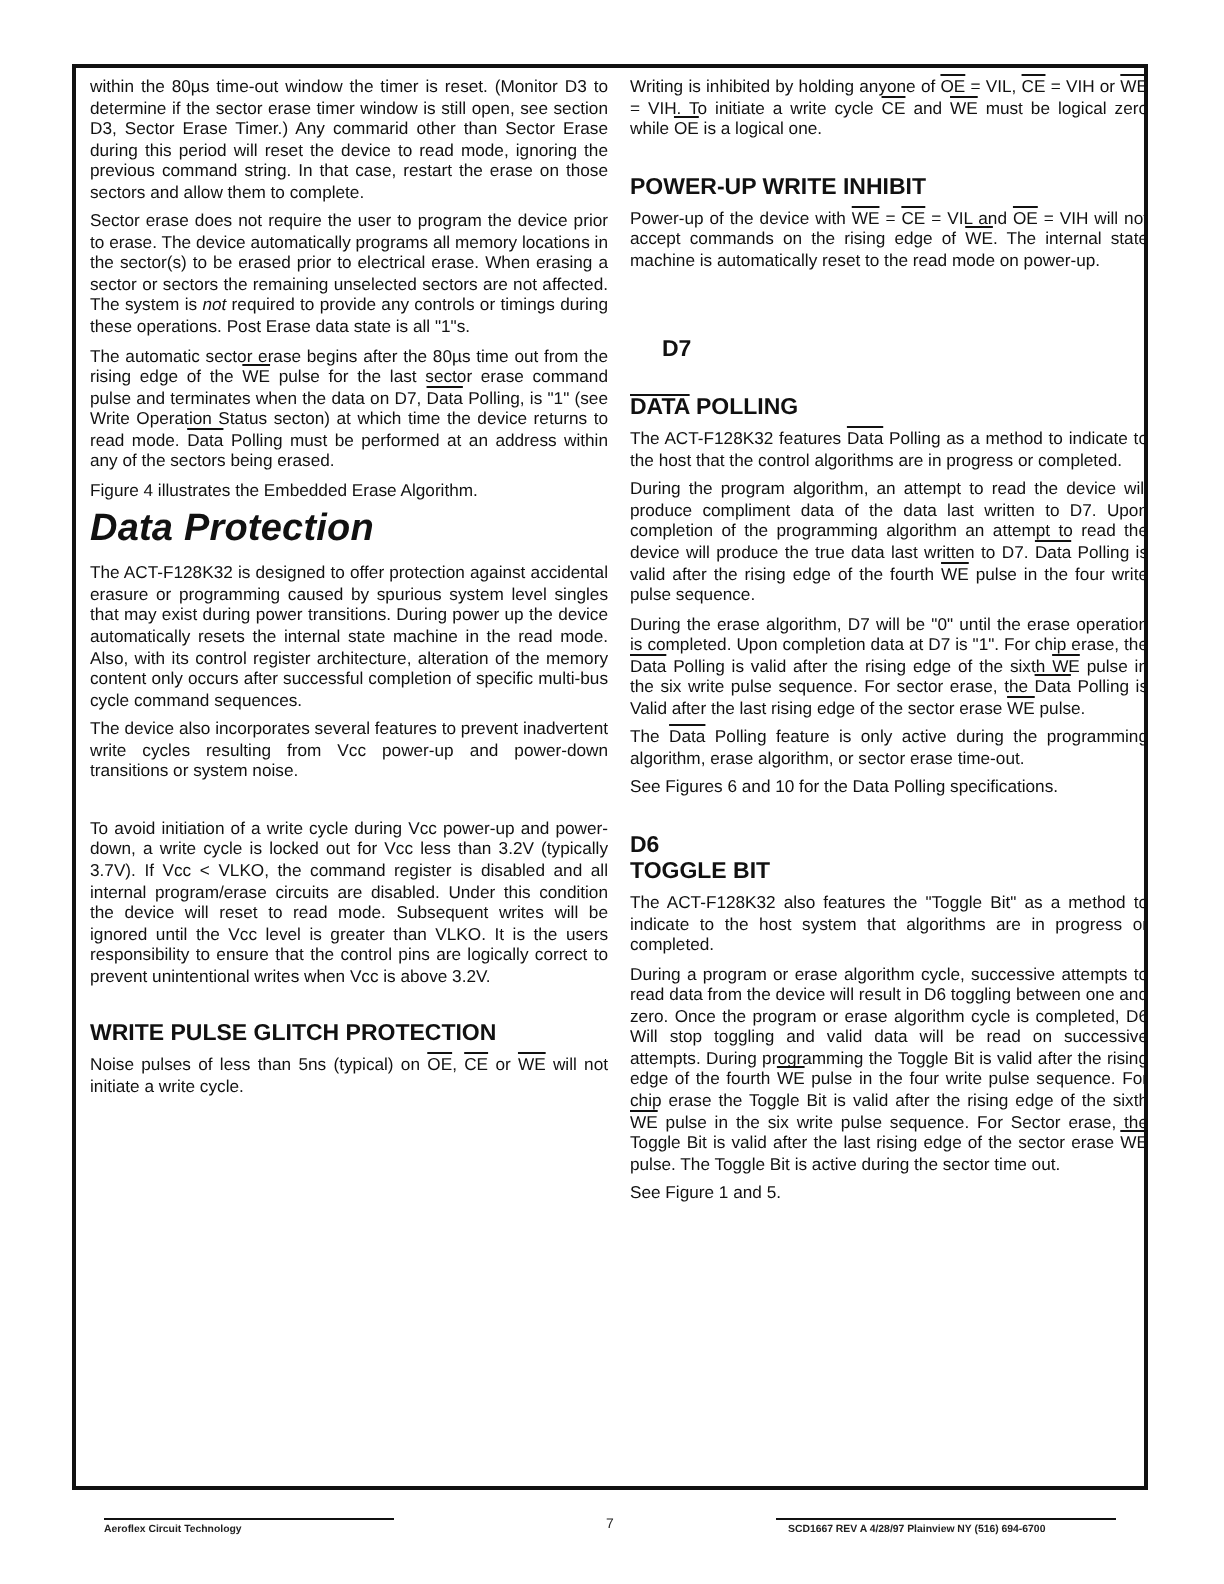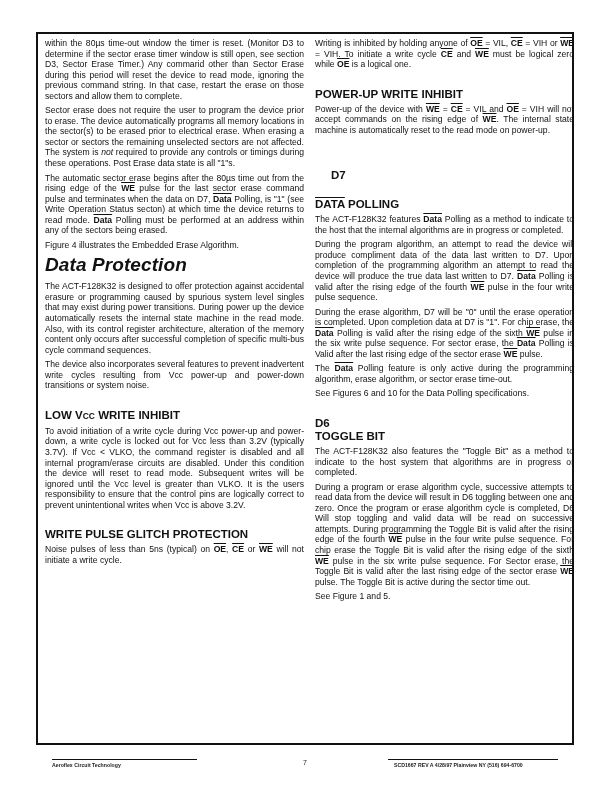--- a/index.html
+++ b/index.html
@@ -7,21 +7,21 @@
          font-family:"Liberation Sans", sans-serif; color:#111; }
   .frame { position:absolute; left:36px; top:32px; width:538px; height:713px;
            border:2.5px solid #111; box-sizing:border-box; }
   .col { position:absolute; top:38px; width:259px; font-size:8.6px; line-height:10.55px; text-align:justify; }
   .col.left { left:45px; }
   .col.right { left:315px; }
   p { margin:0 0 4px 0; }
   .h2 { font-size:19px; font-weight:bold; font-style:italic; margin:4px 0 6px 0; line-height:21px; letter-spacing:0.1px; }
   .h3 { font-size:11.5px; font-weight:bold; margin:0 0 3px 0; line-height:13px; }
   .gap { height:14px; }
-  .ovl { text-decoration:overline;font-weight:bold; }
+  .ovl { text-decoration:overline; }
   .sub { font-size:8.5px; }
   .footer-line { position:absolute; top:759px; height:1px; background:#111; }
   .footer { position:absolute; top:762px; font-size:5.2px; font-weight:bold; color:#222; }
   .pagenum { position:absolute; top:759px; left:303px; font-size:7px; color:#222; }
 </style>
 </head>
 <body>
 
 <div class="frame"></div>
 
@@ -29,39 +29,38 @@
   <p>within the 80µs time-out window the timer is reset. (Monitor D3 to determine if the sector erase timer window is still open, see section D3, Sector Erase Timer.) Any commarid other than Sector Erase during this period will reset the device to read mode, ignoring the previous command string. In that case, restart the erase on those sectors and allow them to complete.</p>
   <p><span>Sector erase does not require the user to program the device prior to erase. The device automatically programs all memory locations in the sector(s) to be erased prior to electrical erase. When erasing a sector or sectors the remaining unselected sectors are not affected. The system is </span><em>not</em><span> required to provide any controls or timings during these operations. Post Erase data state is all "1"s.</span></p>
   <p><span>The automatic sector erase begins after the 80µs time out from the rising edge of the </span><span class="ovl">WE</span><span> pulse for the last sector erase command pulse and terminates when the data on D7, </span><span class="ovl">Data</span><span> Polling, is "1" (see Write Operation Status secton) at which time the device returns to read mode. </span><span class="ovl">Data</span><span> Polling must be performed at an address within any of the sectors being erased.</span></p>
   <p>Figure 4 illustrates the Embedded Erase Algorithm.</p>
 
   <div class="h2">Data Protection</div>
   <p>The ACT-F128K32 is designed to offer protection against accidental erasure or programming caused by spurious system level singles that may exist during power transitions. During power up the device automatically resets the internal state machine in the read mode. Also, with its control register architecture, alteration of the memory content only occurs after successful completion of specific multi-bus cycle command sequences.</p>
   <p>The device also incorporates several features to prevent inadvertent write cycles resulting from Vcc power-up and power-down transitions or system noise.</p>
 
   <div class="gap"></div>
-  <div class="h3"><span>LOW V</span><span class="sub">CC</span><span> WRITE INHIBIT</span></div>
   <p>To avoid initiation of a write cycle during Vcc power-up and power-down, a write cycle is locked out for Vcc less than 3.2V (typically 3.7V). If Vcc &lt; VLKO, the command register is disabled and all internal program/erase circuits are disabled. Under this condition the device will reset to read mode. Subsequent writes will be ignored until the Vcc level is greater than VLKO. It is the users responsibility to ensure that the control pins are logically correct to prevent unintentional writes when Vcc is above 3.2V.</p>
 
   <div class="gap"></div>
   <div class="h3">WRITE PULSE GLITCH PROTECTION</div>
   <p><span>Noise pulses of  less than 5ns (typical) on </span><span class="ovl">OE</span><span>, </span><span class="ovl">CE</span><span> or </span><span class="ovl">WE</span><span> will not initiate a write cycle.</span></p>
 </div>
 
 <div class="col right">
   <p><span>Writing is inhibited by holding anyone of </span><span class="ovl">OE</span><span> = VIL, </span><span class="ovl">CE</span><span> = VIH or </span><span class="ovl">WE</span><span> = VIH. To initiate a write cycle </span><span class="ovl">CE</span><span> and </span><span class="ovl">WE</span><span> must be logical zero while </span><span class="ovl">OE</span><span> is a logical one.</span></p>
 
   <div class="gap"></div>
   <div class="h3">POWER-UP WRITE INHIBIT</div>
   <p><span>Power-up of the device with </span><span class="ovl">WE</span><span> = </span><span class="ovl">CE</span><span> = VIL and </span><span class="ovl">OE</span><span> = VIH will not accept commands on the rising edge of </span><span class="ovl">WE</span><span>. The internal state machine is automatically reset to the read mode on power-up.</span></p>
 
   <div class="gap"></div>
   <div class="h3" style="margin:16px">D7</div>
   <div class="h3"><span class="ovl">DATA</span><span> POLLING</span></div>
-  <p><span>The ACT-F128K32 features </span><span class="ovl">Data</span><span> Polling as a method to indicate to the host that the internal algorithms are in progress or completed.</span></p>
+  <p><span>The ACT-F128K32 features </span><span class="ovl">Data</span><span> Polling as a method to indicate to the host that the control algorithms are in progress or completed.</span></p>
   <p><span> During the program algorithm, an attempt to read the device will produce compliment data of the data last written to D7. Upon completion of the programming algorithm an attempt to read the device will produce the true data last written to D7. </span><span class="ovl">Data</span><span> Polling is valid after the rising edge of the fourth </span><span class="ovl">WE</span><span> pulse in the four write pulse sequence.</span></p>
   <p><span>During the erase algorithm, D7 will be "0" until the erase operation is completed. Upon completion data at D7 is "1". For chip erase, the </span><span class="ovl">Data</span><span> Polling is valid after the rising edge of the sixth </span><span class="ovl">WE</span><span> pulse in the six write pulse sequence. For sector erase, the </span><span class="ovl">Data</span><span> Polling is Valid after the last rising edge of the sector erase </span><span class="ovl">WE</span><span> pulse.</span></p>
   <p><span>The </span><span class="ovl">Data</span><span> Polling feature is only active during the programming algorithm, erase algorithm, or sector erase time-out.</span></p>
   <p>See Figures 6 and 10 for the Data Polling specifications.</p>
 
   <div class="gap"></div>
   <div class="h3" style="margin:0">D6</div>
   <div class="h3">TOGGLE BIT</div>
   <p>The ACT-F128K32 also features the "Toggle Bit" as a method to indicate to the host system that algorithms are in progress or completed.</p>
   <p><span>During a program or erase algorithm cycle, successive attempts to read data from the device will result in D6 toggling between one and zero. Once the program or erase algorithm cycle is completed, D6 Will stop toggling and valid data will be read on successive attempts. During programming the Toggle Bit is valid after the rising edge of the fourth </span><span class="ovl">WE</span><span> pulse in the four write pulse sequence. For chip erase the Toggle Bit is valid after the rising edge of the sixth </span><span class="ovl">WE</span><span> pulse in the six write pulse sequence. For Sector erase, the Toggle Bit is valid after the last rising edge of the sector erase </span><span class="ovl">WE</span><span> pulse. The Toggle Bit is active during the sector time out.</span></p>

